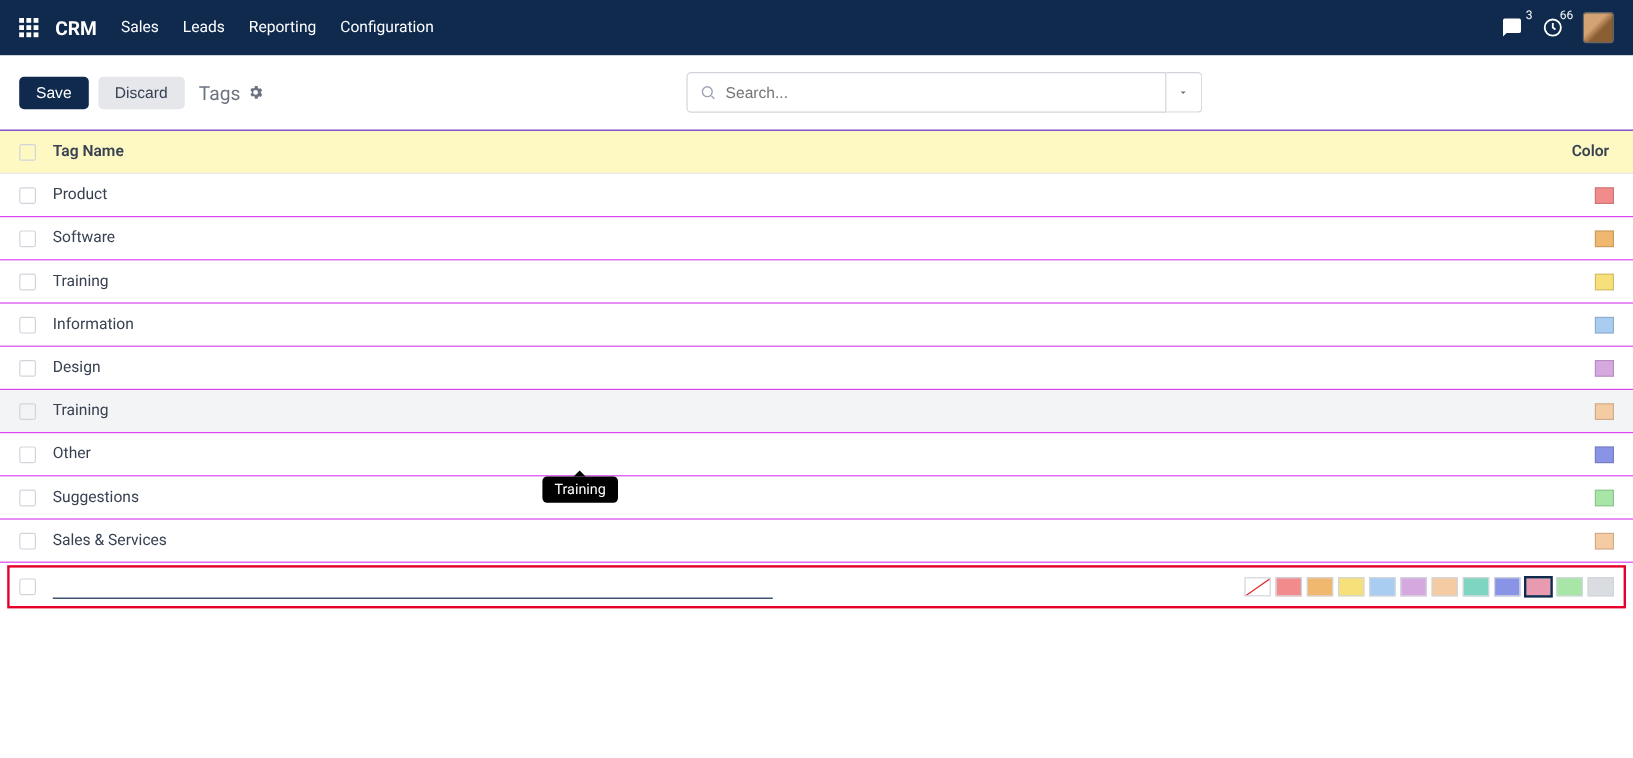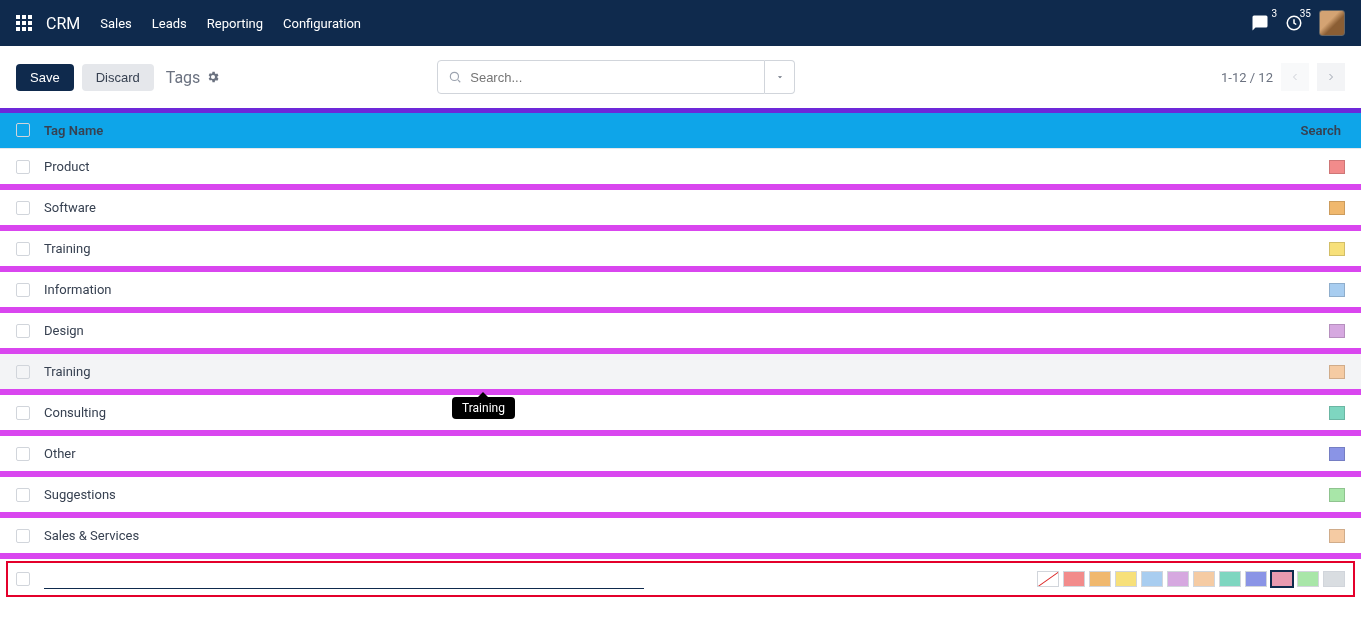--- a/index.html
+++ b/index.html
@@ -1,42 +1,42 @@
 <!DOCTYPE html>
 <html><head>
 <meta charset="utf-8">
 <style>
 * { box-sizing: border-box; margin: 0; padding: 0; }
 body { font-family: -apple-system, BlinkMacSystemFont, "Segoe UI", Roboto, sans-serif; font-size: 13px; color: #374151; background: #fff; width: 1361px; }
 .navbar { background: #0f2a4d; height: 46px; display: flex; align-items: center; padding: 0 16px; color: #fff; }
 .apps-icon { width: 16px; height: 16px; display: grid; grid-template-columns: repeat(3,4px); grid-template-rows: repeat(3,4px); gap: 2px; margin-right: 14px; cursor: pointer; }
 .apps-icon span { background: #fff; width: 4px; height: 4px; }
-.brand { font-weight: 400; font-size: 16px; margin-right: 20px; }
+.brand { font-weight: 700; font-size: 16px; margin-right: 20px; }
 .nav-link { color: #fff; margin-right: 20px; font-size: 13px; cursor: pointer; }
 .nav-right { margin-left: auto; display: flex; align-items: center; gap: 16px; }
 .nav-icon { position: relative; cursor: pointer; }
 .badge { position: absolute; top: -6px; right: -10px; background: #0f2a4d; color: #fff; font-size: 10px; padding: 0 2px; border-radius: 6px; }
 .avatar { width: 26px; height: 26px; border-radius: 3px; background: linear-gradient(135deg,#d4a373 40%,#8b5e34 60%); border: 1px solid #666; cursor: pointer; }
 .toolbar { display: flex; align-items: center; padding: 14px 16px; gap: 8px; }
 .btn-save { background: #0f2a4d; color: #fff; border: none; padding: 6px 14px; border-radius: 4px; font-size: 13px; cursor: pointer; }
 .btn-discard { background: #e5e7eb; color: #374151; border: none; padding: 6px 14px; border-radius: 4px; font-size: 13px; cursor: pointer; }
 .breadcrumb { font-size: 16px; color: #6b7280; margin-left: 4px; display: flex; align-items: center; gap: 6px; }
 .gear { cursor: pointer; color: #6b7280; }
 .search-wrap { margin-left: auto; margin-right: auto; position: relative; }
-.search-box { display: flex; align-items: center; border: 1px solid #d1d5db; border-radius: 4px 0 0 4px; width: 328px; height: 34px; padding: 0 10px; }
+.search-box { display: flex; align-items: center; border: 1px solid #d1d5db; border-radius: 4px 0 0 4px; width: 400px; height: 34px; padding: 0 10px; }
 .search-box input { border: none; outline: none; flex: 1; font-size: 13px; margin-left: 8px; }
 .search-dd { border: 1px solid #d1d5db; border-left: none; border-radius: 0 4px 4px 0; height: 34px; width: 30px; display: flex; align-items: center; justify-content: center; cursor: pointer; }
 .toolbar-right { margin-left: auto; display: flex; align-items: center; gap: 8px; }
 .pager-text { color: #6b7280; font-size: 13px; }
 .pager-btn { width: 28px; height: 28px; background: #f3f4f6; border: none; display: flex; align-items: center; justify-content: center; cursor: pointer; color: #9ca3af; }
 .pager-btn.disabled { opacity: .5; cursor: default; }
-.table-header { display: flex; background: #0ea5e9; border-top: 5px solid #6d28d9; border-bottom: 1px solid #e5e7eb; padding: 10px 16px; font-weight: 600; color: #374151; }
+.table-header { display: flex; align-items: center; background: #fef9c3; border-top: 1px solid #6d28d9; border-bottom: 1px solid #e5e7eb; padding: 10px 16px; font-weight: 600; color: #374151; }
 .chk { width: 14px; height: 14px; border: 1px solid #d1d5db; border-radius: 2px; margin-right: 14px; cursor: pointer; flex-shrink: 0; }
 .col-color-h { margin-left: auto; padding-right: 4px; }
-.row { display: flex; align-items: center; padding: 10px 16px; border-bottom: 6px solid #d946ef; }
+.row { display: flex; align-items: center; padding: 10px 16px; border-bottom: 1px solid #d946ef; }
 .row.hover { background: #f3f4f6; }
 .tag-name { color: #374151; }
 .swatch { width: 16px; height: 14px; border: 1px solid rgba(0,0,0,.15); margin-left: auto; cursor: pointer; }
 .tooltip { position: absolute; background: #000; color: #fff; font-size: 12px; padding: 4px 10px; border-radius: 4px; left: 452px; top: 397px; }
 .tooltip::before { content: ""; position: absolute; top: -5px; left: 50%; margin-left: -5px; border-left: 5px solid transparent; border-right: 5px solid transparent; border-bottom: 5px solid #000; }
 .edit-row-wrap { border: 2px solid #e4002b; margin: 2px 6px; padding: 6px 8px; }
 .edit-row { display: flex; align-items: center; }
 .edit-input { border: none; border-bottom: 1px solid #0f2a4d; outline: none; width: 600px; font-size: 13px; padding: 2px 0; }
 .palette { margin-left: auto; display: flex; gap: 4px; }
 .pal-sw { width: 22px; height: 16px; border: 1px solid #d1d5db; cursor: pointer; }
@@ -70,21 +70,21 @@
       <svg width="18" height="18" viewBox="0 0 24 24" fill="#fff">
           <path d="M20 2H4a2 2 0 0 0-2 2v18l4-4h14a2 2 0 0 0 2-2V4a2 2 0 0 0-2-2z"></path>
         </svg>
       <span class="badge">3</span>
     </div>
     <div class="nav-icon">
       <svg width="18" height="18" viewBox="0 0 24 24" fill="none" stroke="#fff" stroke-width="2">
           <circle cx="12" cy="12" r="9"></circle>
           <path d="M12 7v5l3 2"></path>
         </svg>
-      <span class="badge">35</span>
+      <span class="badge">66</span>
     </div>
     <div class="avatar"></div>
   </div>
 </div>
 
 <div class="toolbar">
   <button class="btn-save">Save</button>
   <button class="btn-discard">Discard</button>
   <div class="breadcrumb">
     <span>Tags</span>
@@ -101,39 +101,26 @@
           <path d="m21 21-4-4"></path>
         </svg>
       <input placeholder="Search..." style="">
     </div>
     <div class="search-dd">
       <svg width="10" height="10" viewBox="0 0 24 24" fill="#6b7280">
           <path d="M7 10l5 5 5-5z"></path>
         </svg>
     </div>
   </div>
-  <div class="toolbar-right">
-    <span class="pager-text">1-12 / 12</span>
-    <button class="pager-btn disabled">
-      <svg width="12" height="12" viewBox="0 0 24 24" fill="none" stroke="currentColor" stroke-width="2">
-          <path d="M15 18l-6-6 6-6"></path>
-        </svg>
-    </button>
-    <button class="pager-btn">
-      <svg width="12" height="12" viewBox="0 0 24 24" fill="none" stroke="currentColor" stroke-width="2">
-          <path d="M9 18l6-6-6-6"></path>
-        </svg>
-    </button>
-  </div>
 </div>
 
 <div class="table-header">
   <div class="chk"></div>
   <div>Tag Name</div>
-  <div class="col-color-h">Search</div>
+  <div class="col-color-h">Color</div>
 </div>
 
 <div id="rows">
     <div class="row">
       <div class="chk"></div>
       <div class="tag-name">Product</div>
       <div class="swatch" style="background:#f28b8b"></div>
     </div>
     <div class="row">
       <div class="chk"></div>
@@ -152,25 +139,20 @@
     </div>
     <div class="row">
       <div class="chk"></div>
       <div class="tag-name">Design</div>
       <div class="swatch" style="background:#d6a8e0"></div>
     </div>
     <div class="row hover">
       <div class="chk"></div>
       <div class="tag-name">Training</div>
       <div class="swatch" style="background:#f5cba3"></div>
-    </div>
-    <div class="row">
-      <div class="chk"></div>
-      <div class="tag-name">Consulting</div>
-      <div class="swatch" style="background:#7ed6c0"></div>
     </div>
     <div class="row">
       <div class="chk"></div>
       <div class="tag-name">Other</div>
       <div class="swatch" style="background:#8a94e6"></div>
     </div>
     <div class="row">
       <div class="chk"></div>
       <div class="tag-name">Suggestions</div>
       <div class="swatch" style="background:#a8e6a8"></div>

